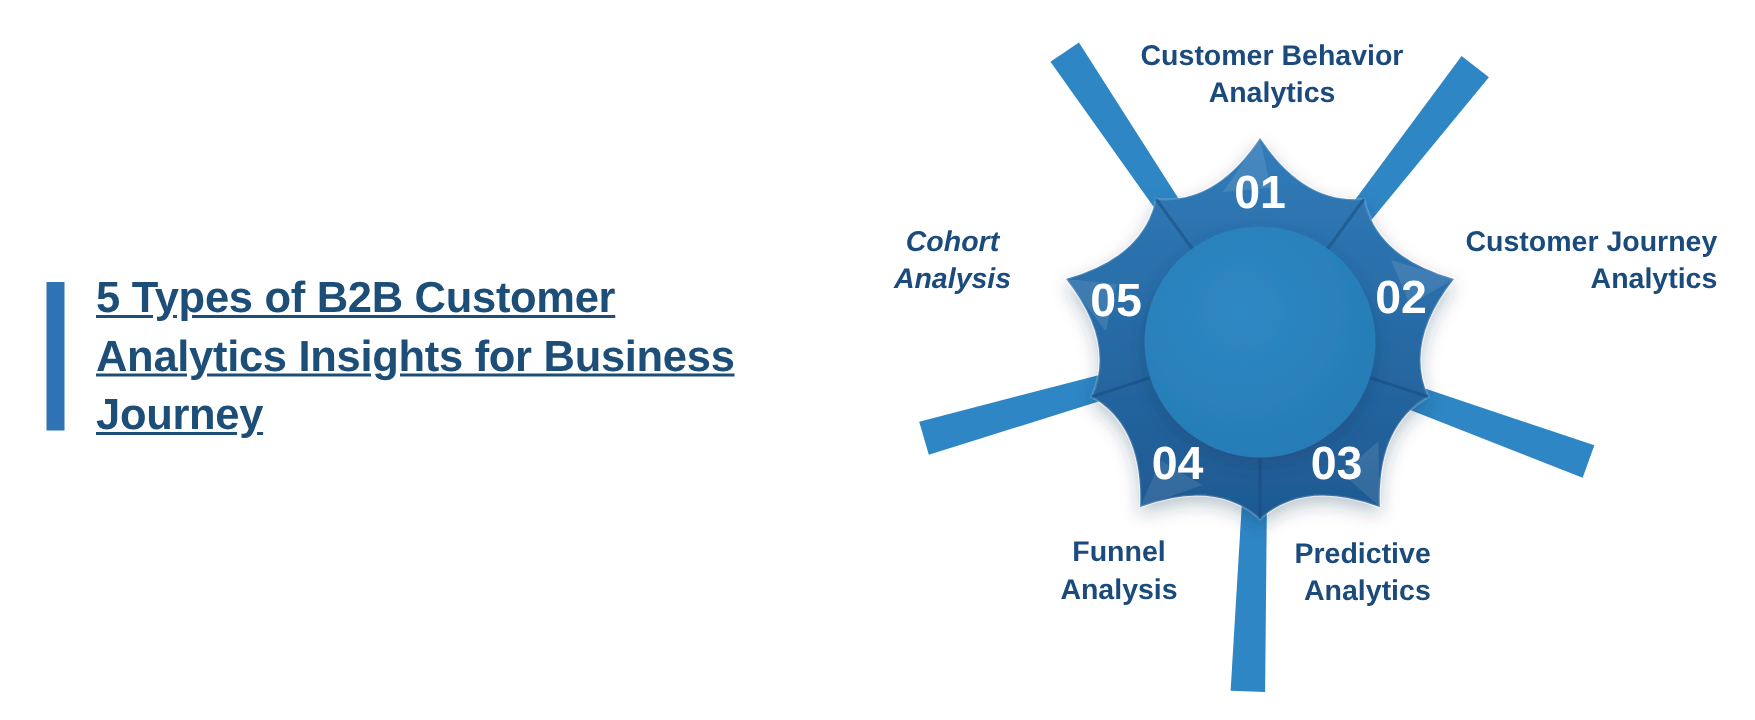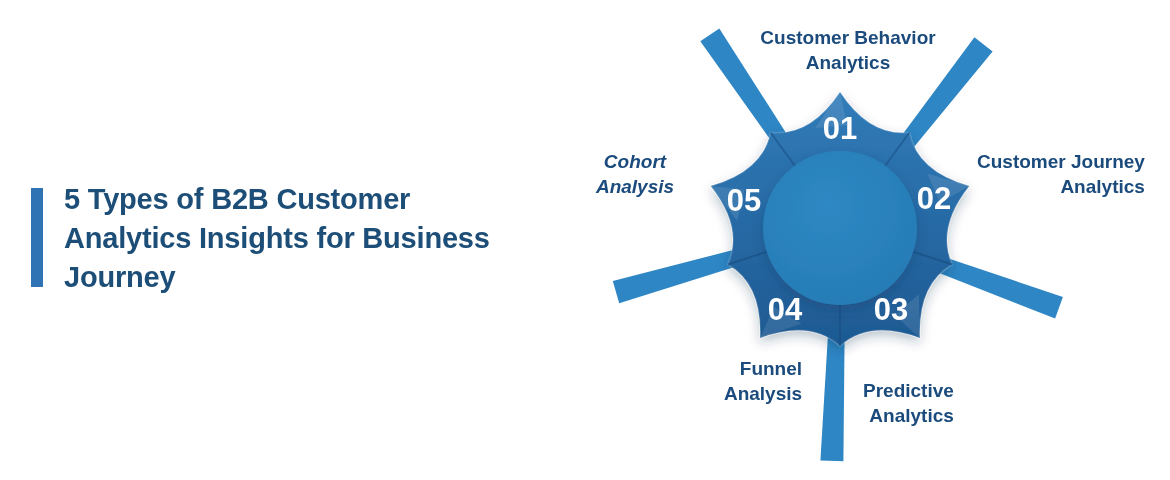--- a/index.html
+++ b/index.html
@@ -17,21 +17,21 @@
     background:#2f73b5;
   }
   .page-title{
     position:absolute;left:64px;top:180px;
     margin:0;
     font-size:29px;font-weight:700;
     line-height:39px;
     color:#1d4e78;
     letter-spacing:-0.2px;
   }
-  .page-title .tl{display:block;}
+  .page-title .tl{display:block;text-decoration:underline;}
   
   .diagram-svg{position:absolute;left:0;top:0;}
   .num{
     font-family:"Liberation Sans", sans-serif;
     font-size:31px;font-weight:700;
     fill:#ffffff;
     text-anchor:middle;
     dominant-baseline:central;
   }
   .seg-label{
@@ -40,22 +40,22 @@
     line-height:25px;
     color:#1b4b7c;
     white-space:nowrap;
   }
   .seg-label span{display:block;}
   .lbl-center{transform:translateX(-50%);text-align:center;}
   .lbl-left{text-align:right;}
   .lbl-behavior{left:848px;top:25px;text-align:center;}
   .lbl-journey{left:977px;top:149px;}
   .lbl-cohort{left:635px;top:149px;font-style:italic;}
-  .lbl-predictive{left:863px;top:378px;}
-  .lbl-funnel{left:763px;top:356px;text-align:right;}
+  .lbl-predictive{left:863px;top:357px;}
+  .lbl-funnel{left:746px;top:356px;}
 </style>
 </head>
 <body>
 
 <div class="canvas">
 
   <div class="accent-bar"></div>
   <h1 class="page-title">
     <span class="tl">5 Types of B2B Customer</span>
     <span class="tl">Analytics Insights for Business</span>

